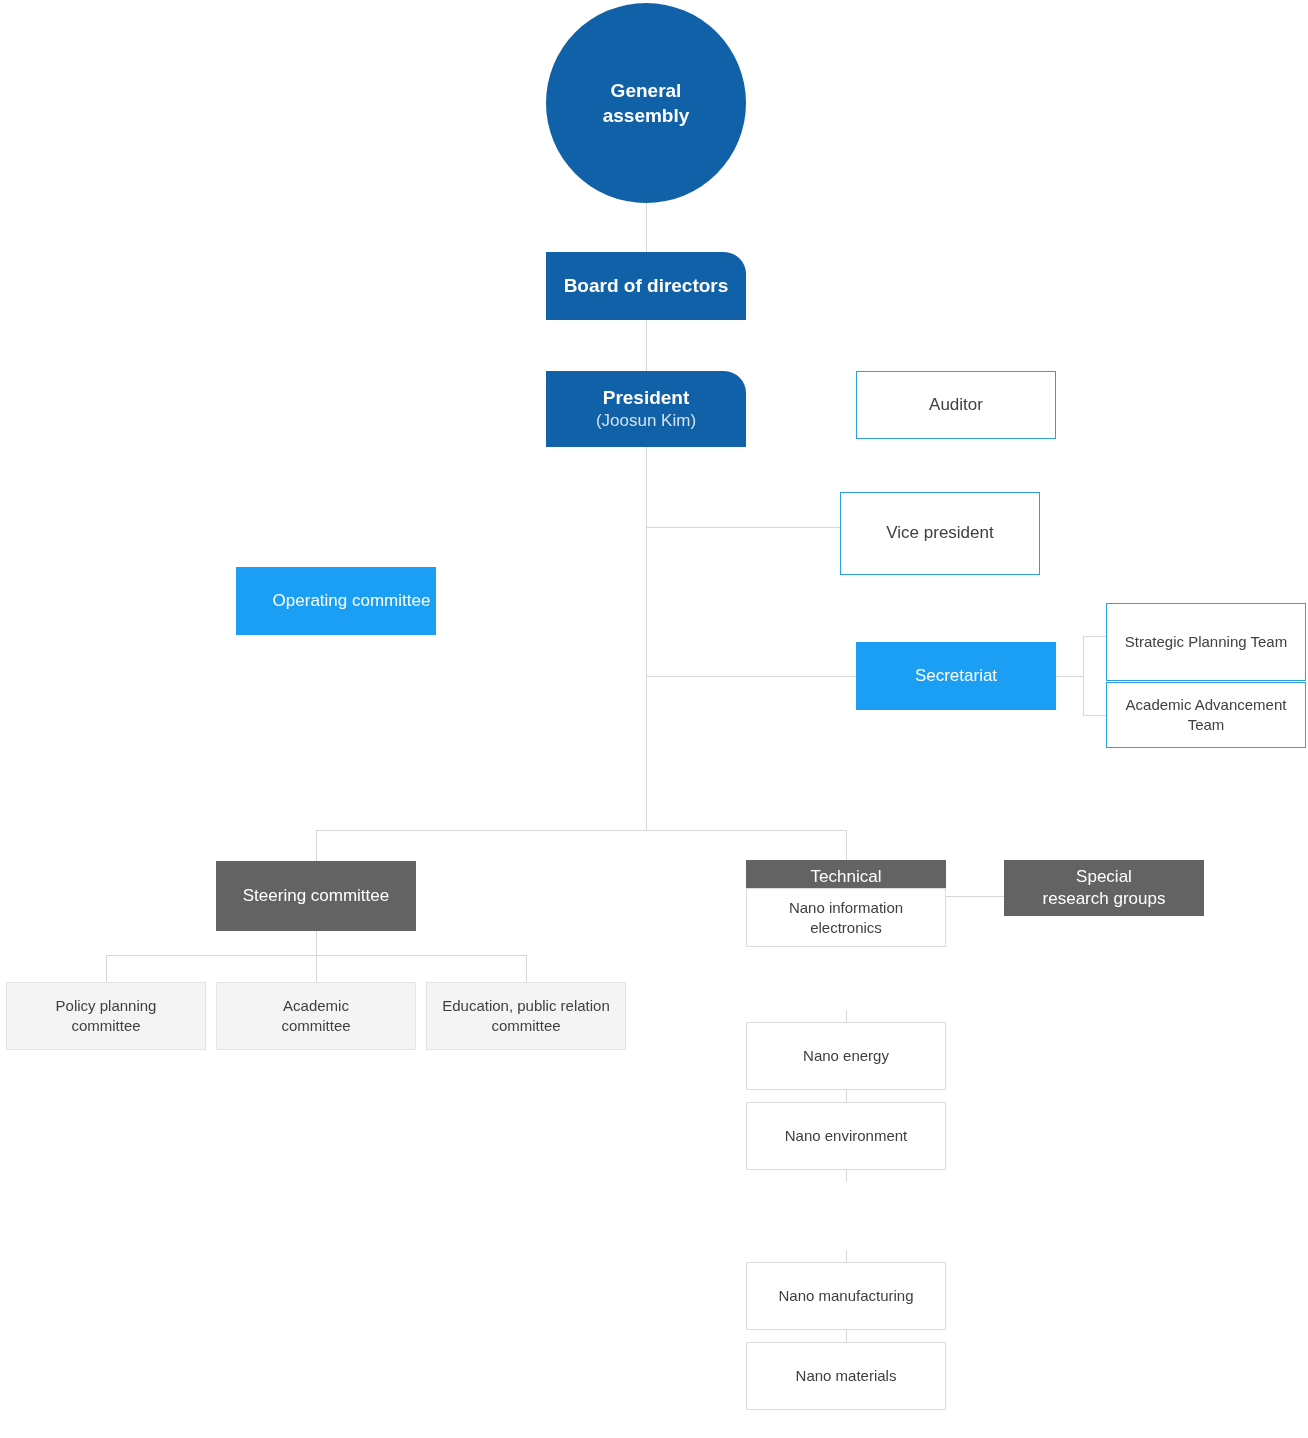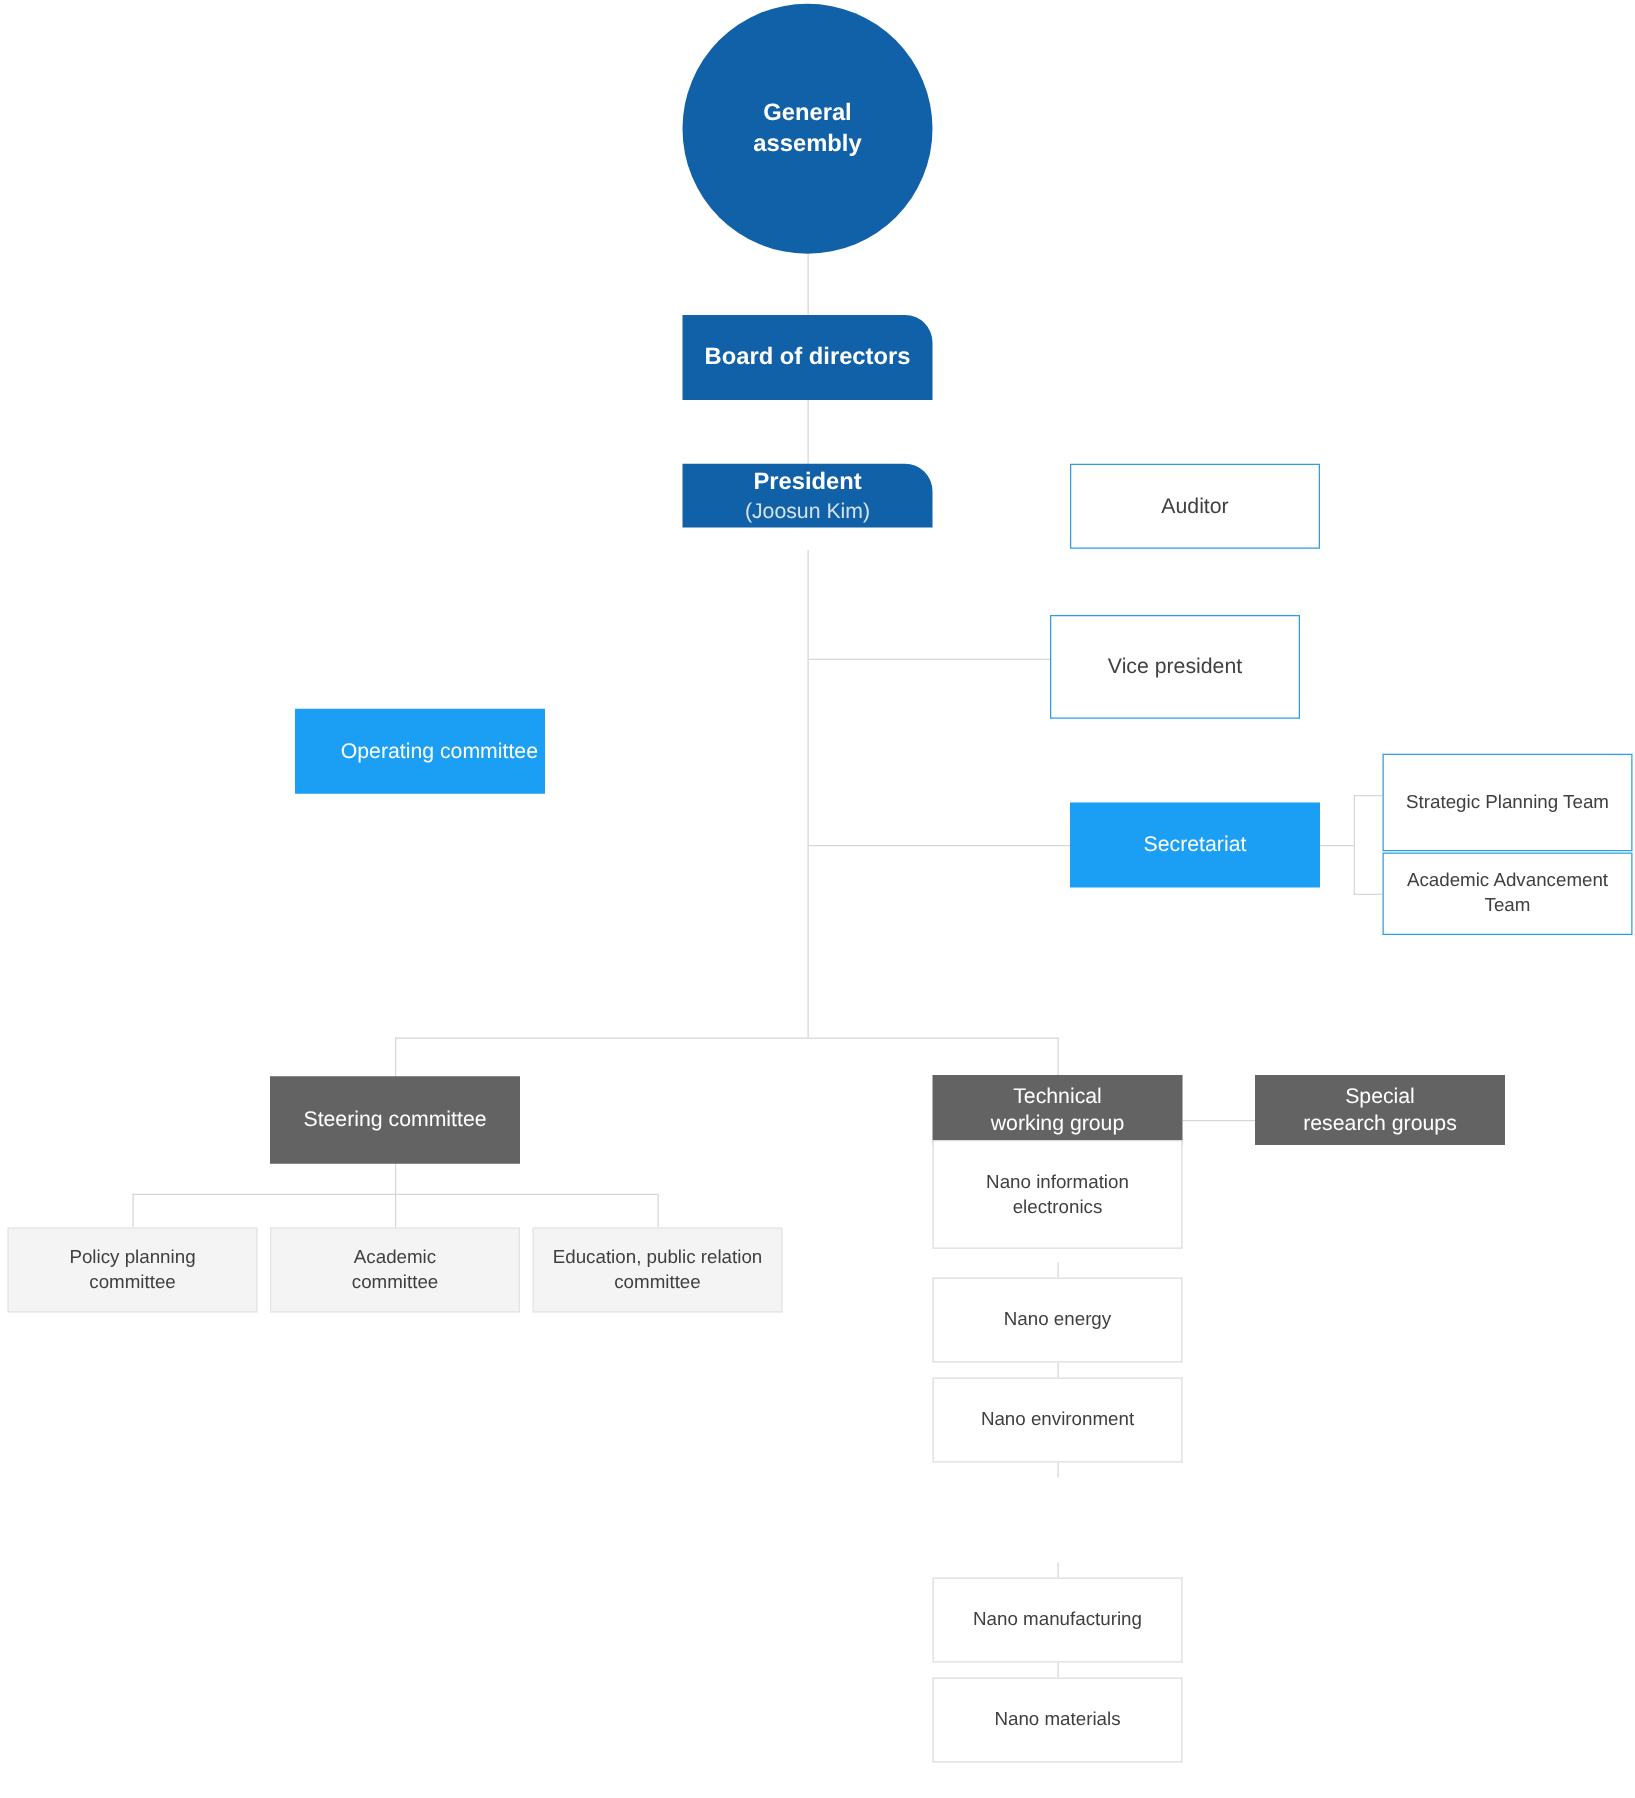--- a/index.html
+++ b/index.html
@@ -23,21 +23,21 @@
     left:546px;top:3px;width:200px;height:200px;
     background:#1161a8;border-radius:50%;
     color:#ffffff;font-size:19px;font-weight:bold;
   }
   .darkblue{
     background:#1161a8;color:#ffffff;
     font-size:19px;font-weight:bold;
     border-radius:0 22px 0 0;
   }
   .board{left:546px;top:252px;width:200px;height:68px;}
-  .president{left:546px;top:371px;width:200px;height:51px;}
+  .president{left:546px;top:371px;width:200px;height:76px;}
   .president .sub{font-weight:normal;font-size:17px;color:rgba(255,255,255,0.82);}
   
   .blueline{
     background:#ffffff;border:1px solid #2b9fe0;
     color:#404040;font-size:17px;font-weight:normal;
   }
   .auditor{left:856px;top:371px;width:200px;height:68px;}
   .vp{left:840px;top:492px;width:200px;height:83px;}
   .team{font-size:15px;}
   .strategic{left:1106px;top:603px;width:200px;height:78px;}
@@ -62,21 +62,21 @@
   }
   .policy{left:6px;top:982px;width:200px;height:68px;}
   .acadcomm{left:216px;top:982px;width:200px;height:68px;}
   .educomm{left:426px;top:982px;width:200px;height:68px;}
   
   .nanobox{
     left:746px;width:200px;height:68px;
     background:#ffffff;border:1px solid #dcdcdc;
     color:#3f3f3f;font-size:15px;
   }
-  .nano0{top:912px;height:87px;}
+  .nano0{top:888px;height:59px;}
   .nano1{top:1022px;}
   .nano2{top:1102px;}
   .nano3{top:1182px;}
   .nano4{top:1262px;}
   .nano5{top:1342px;}
   
   .line{position:absolute;background:#d6d6d6;}
   .vl{width:1px;}
   .hl{height:1px;}
 </style>

